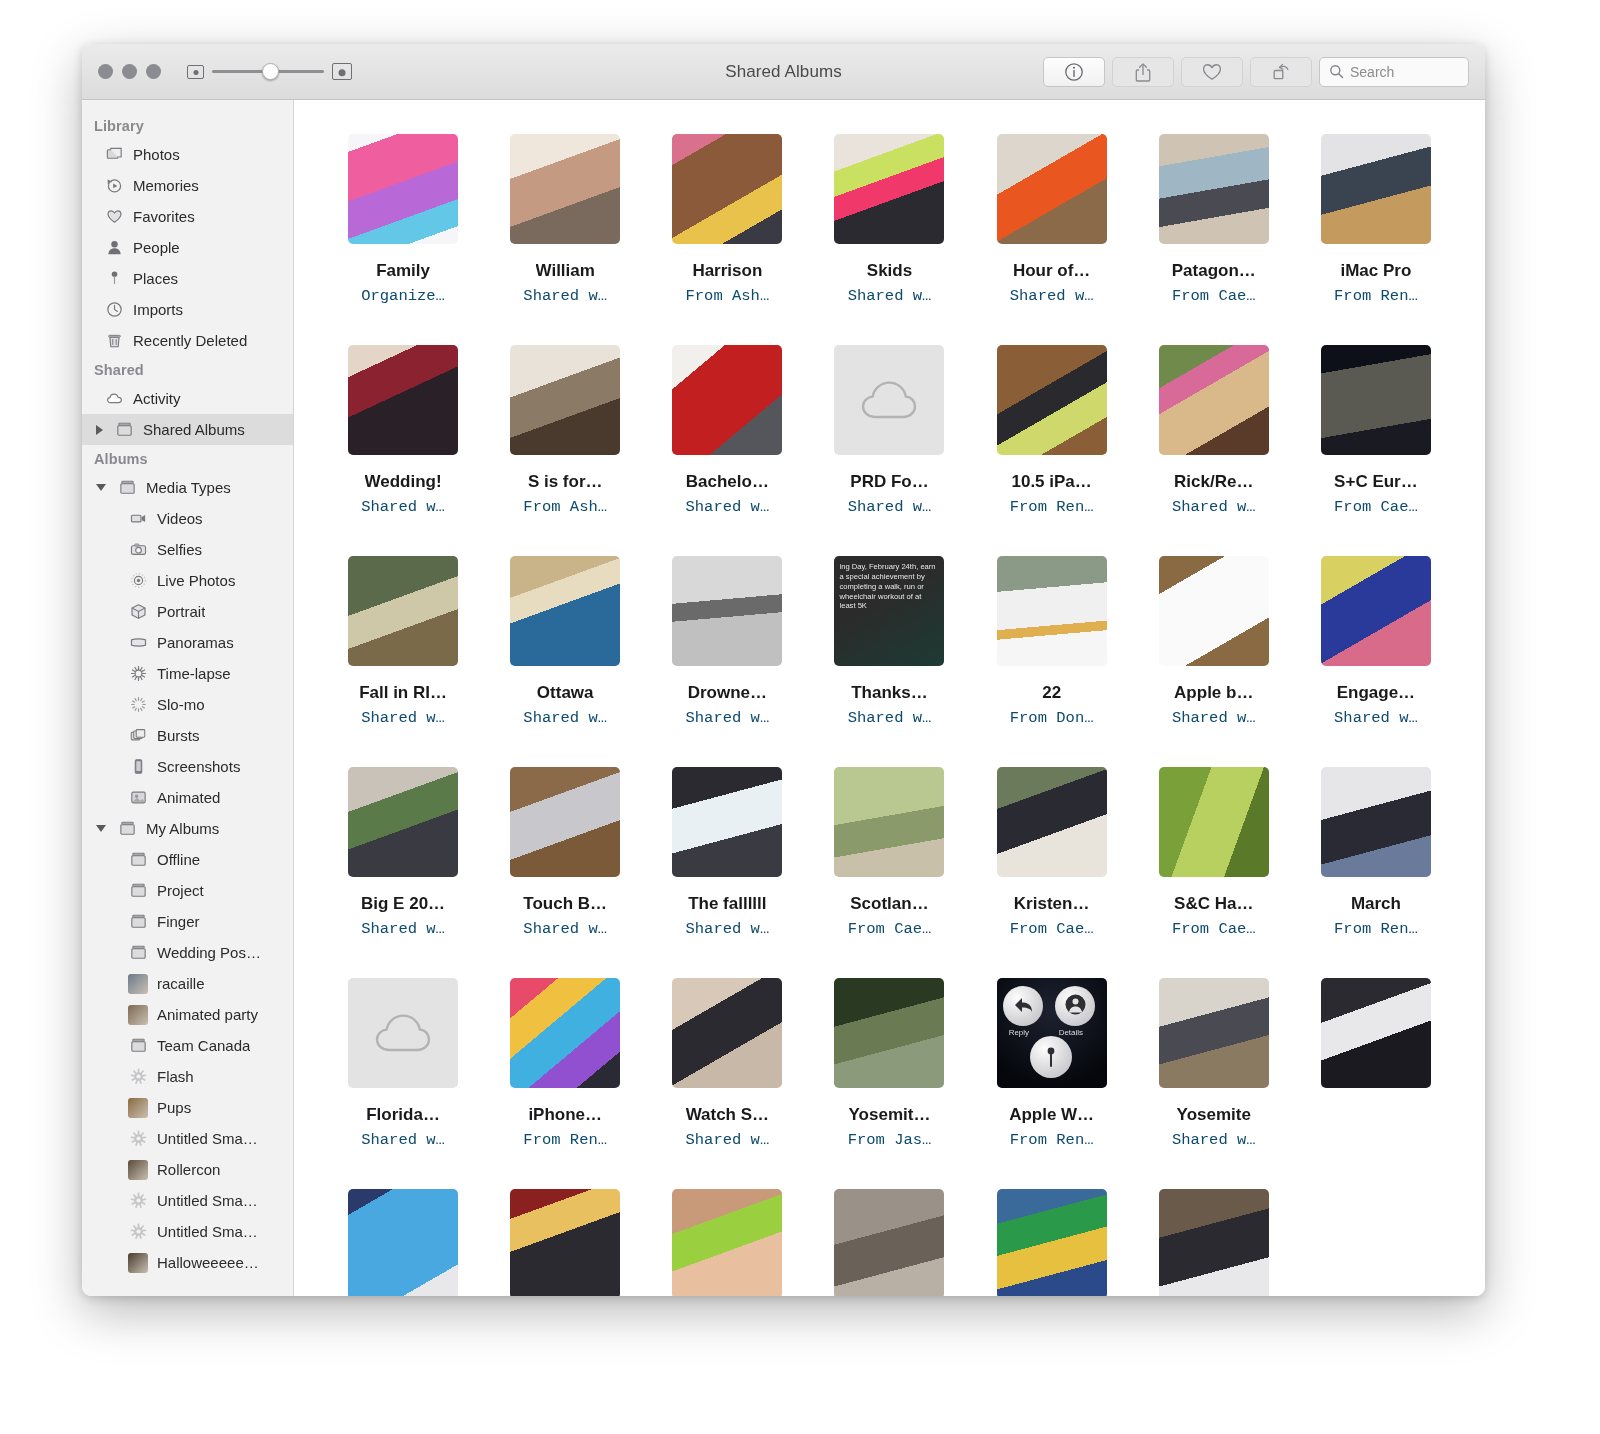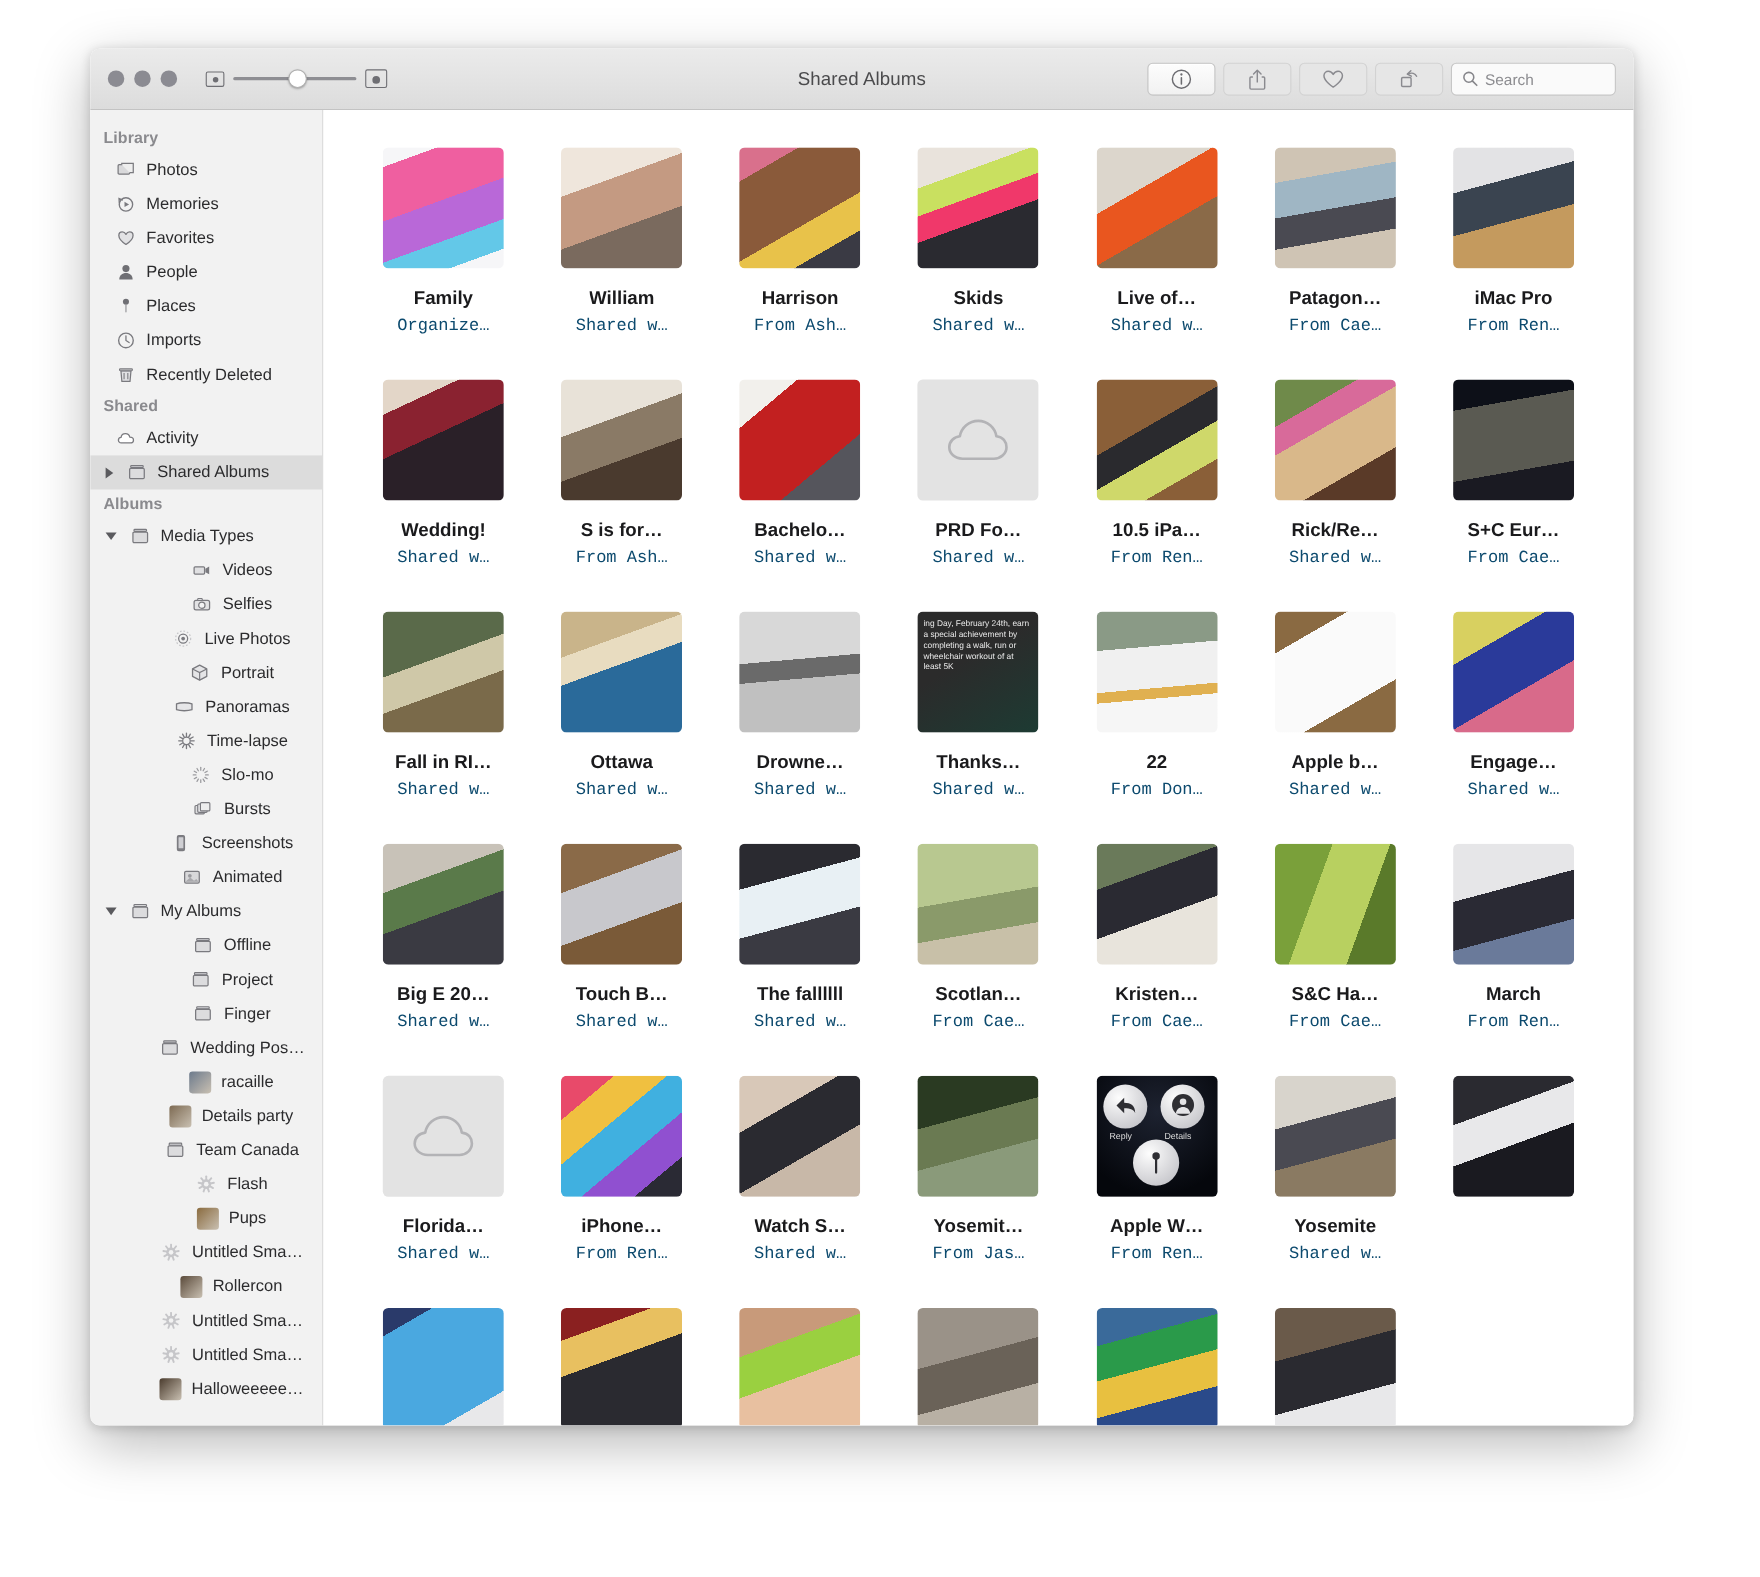--- a/index.html
+++ b/index.html
@@ -74,21 +74,21 @@
     font-size: 14.5px; color: #8a8a8e; font-weight: 700;
     padding: 6px 0 5px 12px; letter-spacing: 0.1px;
   }
   .sb-row {
     display: flex; align-items: center; height: 31px;
     padding-left: 22px; gap: 9px;
     font-size: 15px; color: #2b2b2d;
   }
   .sb-row.sel { background: #dcdcdc; }
   .sb-row.indent1 { padding-left: 14px; }
-  .sb-row.indent2 { padding-left: 46px; justify-content: center; }
+  .sb-row.indent2 { padding-left: 46px; }
   .sb-ico { width: 20px; height: 20px; flex: 0 0 20px; display:flex; align-items:center; justify-content:center; }
   .sb-ico svg { display:block; }
   .sb-lbl { white-space: nowrap; overflow: hidden; text-overflow: ellipsis; }
   .tri { width: 0; height: 0; border-left: 7px solid #5a5a5e;
     border-top: 5px solid transparent; border-bottom: 5px solid transparent;
     flex: 0 0 7px; margin-right: 2px; }
   .tri.down { border-left: 5px solid transparent; border-right: 5px solid transparent;
     border-top: 7px solid #5a5a5e; border-bottom: 0; flex: 0 0 10px; }
   .thumb-ico { width: 20px; height: 20px; border-radius: 3px; flex:0 0 20px; }
   
@@ -448,21 +448,21 @@
         <div class="sb-row indent2">
           <span class="sb-ico">
             <span class="thumb-ico" style="background: linear-gradient(135deg, rgb(108, 122, 140), rgb(201, 192, 178));"></span>
           </span>
           <span class="sb-lbl">racaille</span>
         </div>
         <div class="sb-row indent2">
           <span class="sb-ico">
             <span class="thumb-ico" style="background: linear-gradient(135deg, rgb(125, 106, 82), rgb(201, 192, 178));"></span>
           </span>
-          <span class="sb-lbl">Details party</span>
+          <span class="sb-lbl">Animated party</span>
         </div>
         <div class="sb-row indent2">
           <span class="sb-ico">
             <svg width="19" height="19" viewBox="0 0 20 20">
               <rect x="4" y="3.4" width="12" height="2" rx="0.8" fill="#d6d6d8" stroke="#7a7a7f" stroke-width="1.1"></rect>
               <rect x="3" y="6" width="14" height="10" rx="1.1" fill="#dcdcde" stroke="#7a7a7f" stroke-width="1.2"></rect>
             </svg>
           </span>
           <span class="sb-lbl">Team Canada</span>
         </div>
@@ -592,21 +592,21 @@
             <div class="thumb">
               <div style="width:100%;height:100%;background:linear-gradient(160deg,#e9e3dc 0 25%,#c9e060 25% 42%,#f0386a 42% 58%,#2a2a30 58%)"></div>
             </div>
             <div class="cname">Skids</div>
             <div class="csub">Shared w…</div>
           </div>
           <div class="cell">
             <div class="thumb">
               <div style="width:100%;height:100%;background:linear-gradient(150deg,#dcd6cc 0 35%,#e9561f 35% 62%,#8a6a48 62%)"></div>
             </div>
-            <div class="cname">Live of…</div>
+            <div class="cname">Hour of…</div>
             <div class="csub">Shared w…</div>
           </div>
           <div class="cell">
             <div class="thumb">
               <div style="width:100%;height:100%;background:linear-gradient(170deg,#cfc4b4 0 25%,#9fb6c4 25% 50%,#4a4a52 50% 72%,#cfc4b4 72%)"></div>
             </div>
             <div class="cname">Patagon…</div>
             <div class="csub">From Cae…</div>
           </div>
           <div class="cell">

